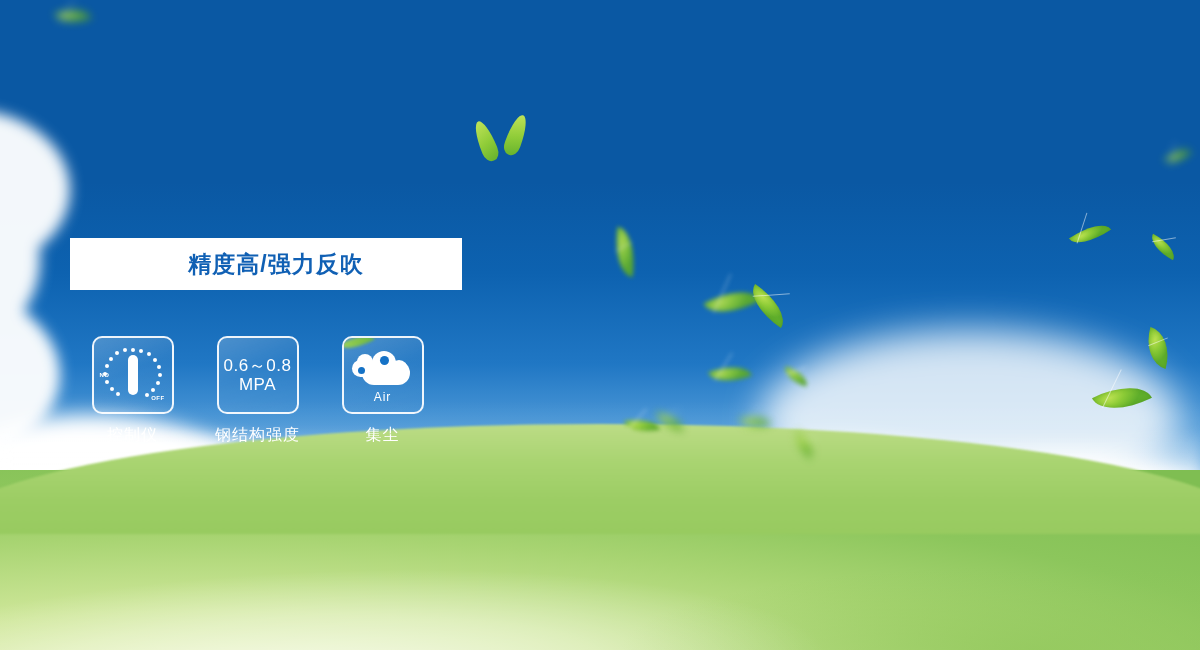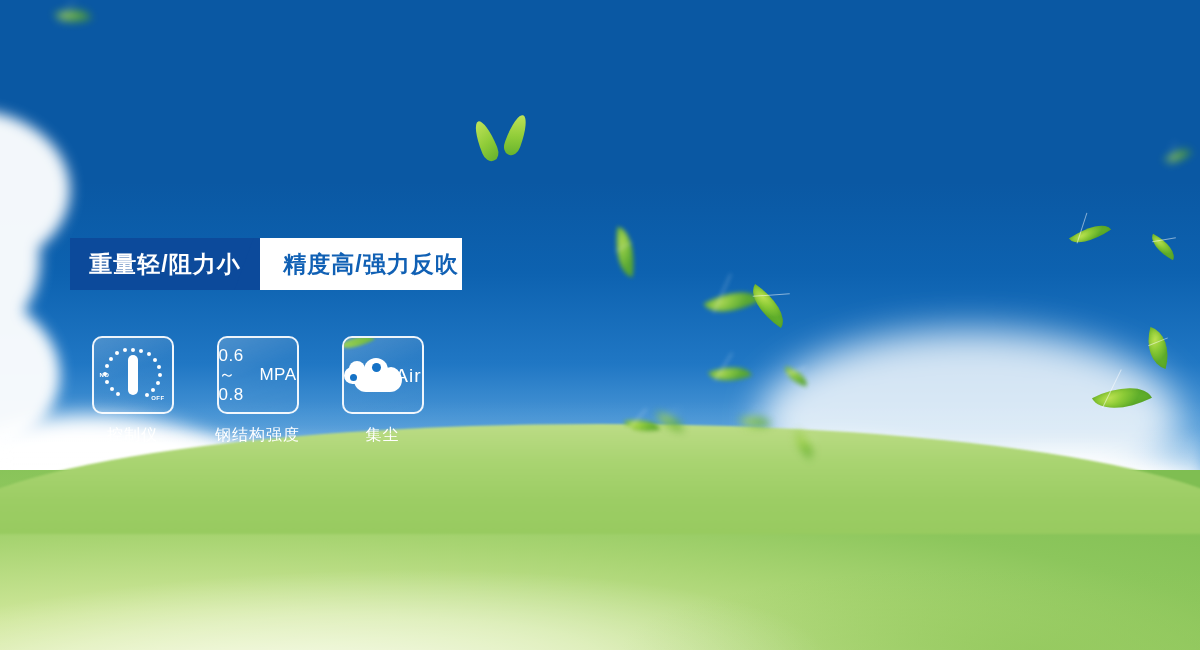--- a/index.html
+++ b/index.html
@@ -121,21 +121,21 @@
   }
   .sub-right .txt{position:relative;left:10px;}
 
   
   .features{position:absolute;left:70px;top:336px;display:flex;gap:0;}
   .feature{width:125px;display:flex;flex-direction:column;align-items:center;}
   .fbox{
     width:78px;height:74px;border:2px solid rgba(255,255,255,.92);
     border-radius:10px;
     background:linear-gradient(160deg,rgba(255,255,255,.22) 0%,rgba(255,255,255,.06) 45%,rgba(255,255,255,.02) 100%);
-    display:flex;flex-direction:row;align-items:center;justify-content:center;
+    display:flex;flex-direction:column;align-items:center;justify-content:center;
     color:#fff;position:relative;overflow:hidden;
   }
   .fbox .line{font-size:17px;line-height:1.12;letter-spacing:.5px;font-weight:400;}
   .flabel{margin-top:11px;color:#ffffff;font-size:16px;letter-spacing:1px;white-space:nowrap;}
 
   
   .dial{position:relative;width:64px;height:58px;}
   .dial .dot{position:absolute;width:4px;height:4px;border-radius:50%;background:#fff;}
   .dial .bar{
     position:absolute;left:50%;top:9px;margin-left:-5px;width:10px;height:40px;
@@ -159,21 +159,21 @@
     position:absolute;left:10px;bottom:4px;width:48px;height:24px;border-radius:12px;background:#fff;
   }
   .cloudicon .cpuff1{position:absolute;left:20px;bottom:14px;width:24px;height:24px;border-radius:50%;background:#fff;}
   .cloudicon .cpuff2{position:absolute;left:38px;bottom:11px;width:18px;height:18px;border-radius:50%;background:#fff;}
   .cloudicon .cback{
     position:absolute;left:0px;bottom:12px;width:26px;height:17px;border-radius:9px;background:#fff;
   }
   .cloudicon .cbackp{position:absolute;left:5px;bottom:19px;width:16px;height:16px;border-radius:50%;background:#fff;}
   .cloudicon .notch{position:absolute;left:6px;bottom:15px;width:7px;height:7px;border-radius:50%;background:#1572c6;}
   .cloudicon .notch2{position:absolute;left:28px;bottom:24px;width:9px;height:9px;border-radius:50%;background:#1572c6;}
-  .airtxt{font-size:19px;color:#fff;letter-spacing:1px;margin-top:1px;}
+  .airtxt{font-size:12px;color:#fff;letter-spacing:1px;margin-top:1px;}
 
   .iconleaf{
     position:absolute;width:34px;height:12px;border-radius:0 100% 0 100%;
     background:linear-gradient(120deg,#a9dc4d,#6fbb2f);filter:blur(1.6px);opacity:.9;
   }
 </style>
 </head>
 <body>
 
 <div class="banner">
@@ -248,23 +248,20 @@
   <div class="leaf softer" style="left:1165px;top:150px;width:26px;height:12px;transform:rotate(-40deg);">
       <i class="vein"></i>
     </div>
 
   <div class="sprout">
     <div class="sl left"></div>
     <div class="sl right"></div>
   </div>
 
   <div class="subbar">
-    <div class="sub-left">
-      <span>重量轻/阻力小</span>
-    </div>
     <div class="sub-right">
       <span class="txt">精度高/强力反吹</span>
     </div>
   </div>
 
   <div class="features">
 
     <div class="feature">
       <div class="fbox">
         <div class="dial">

